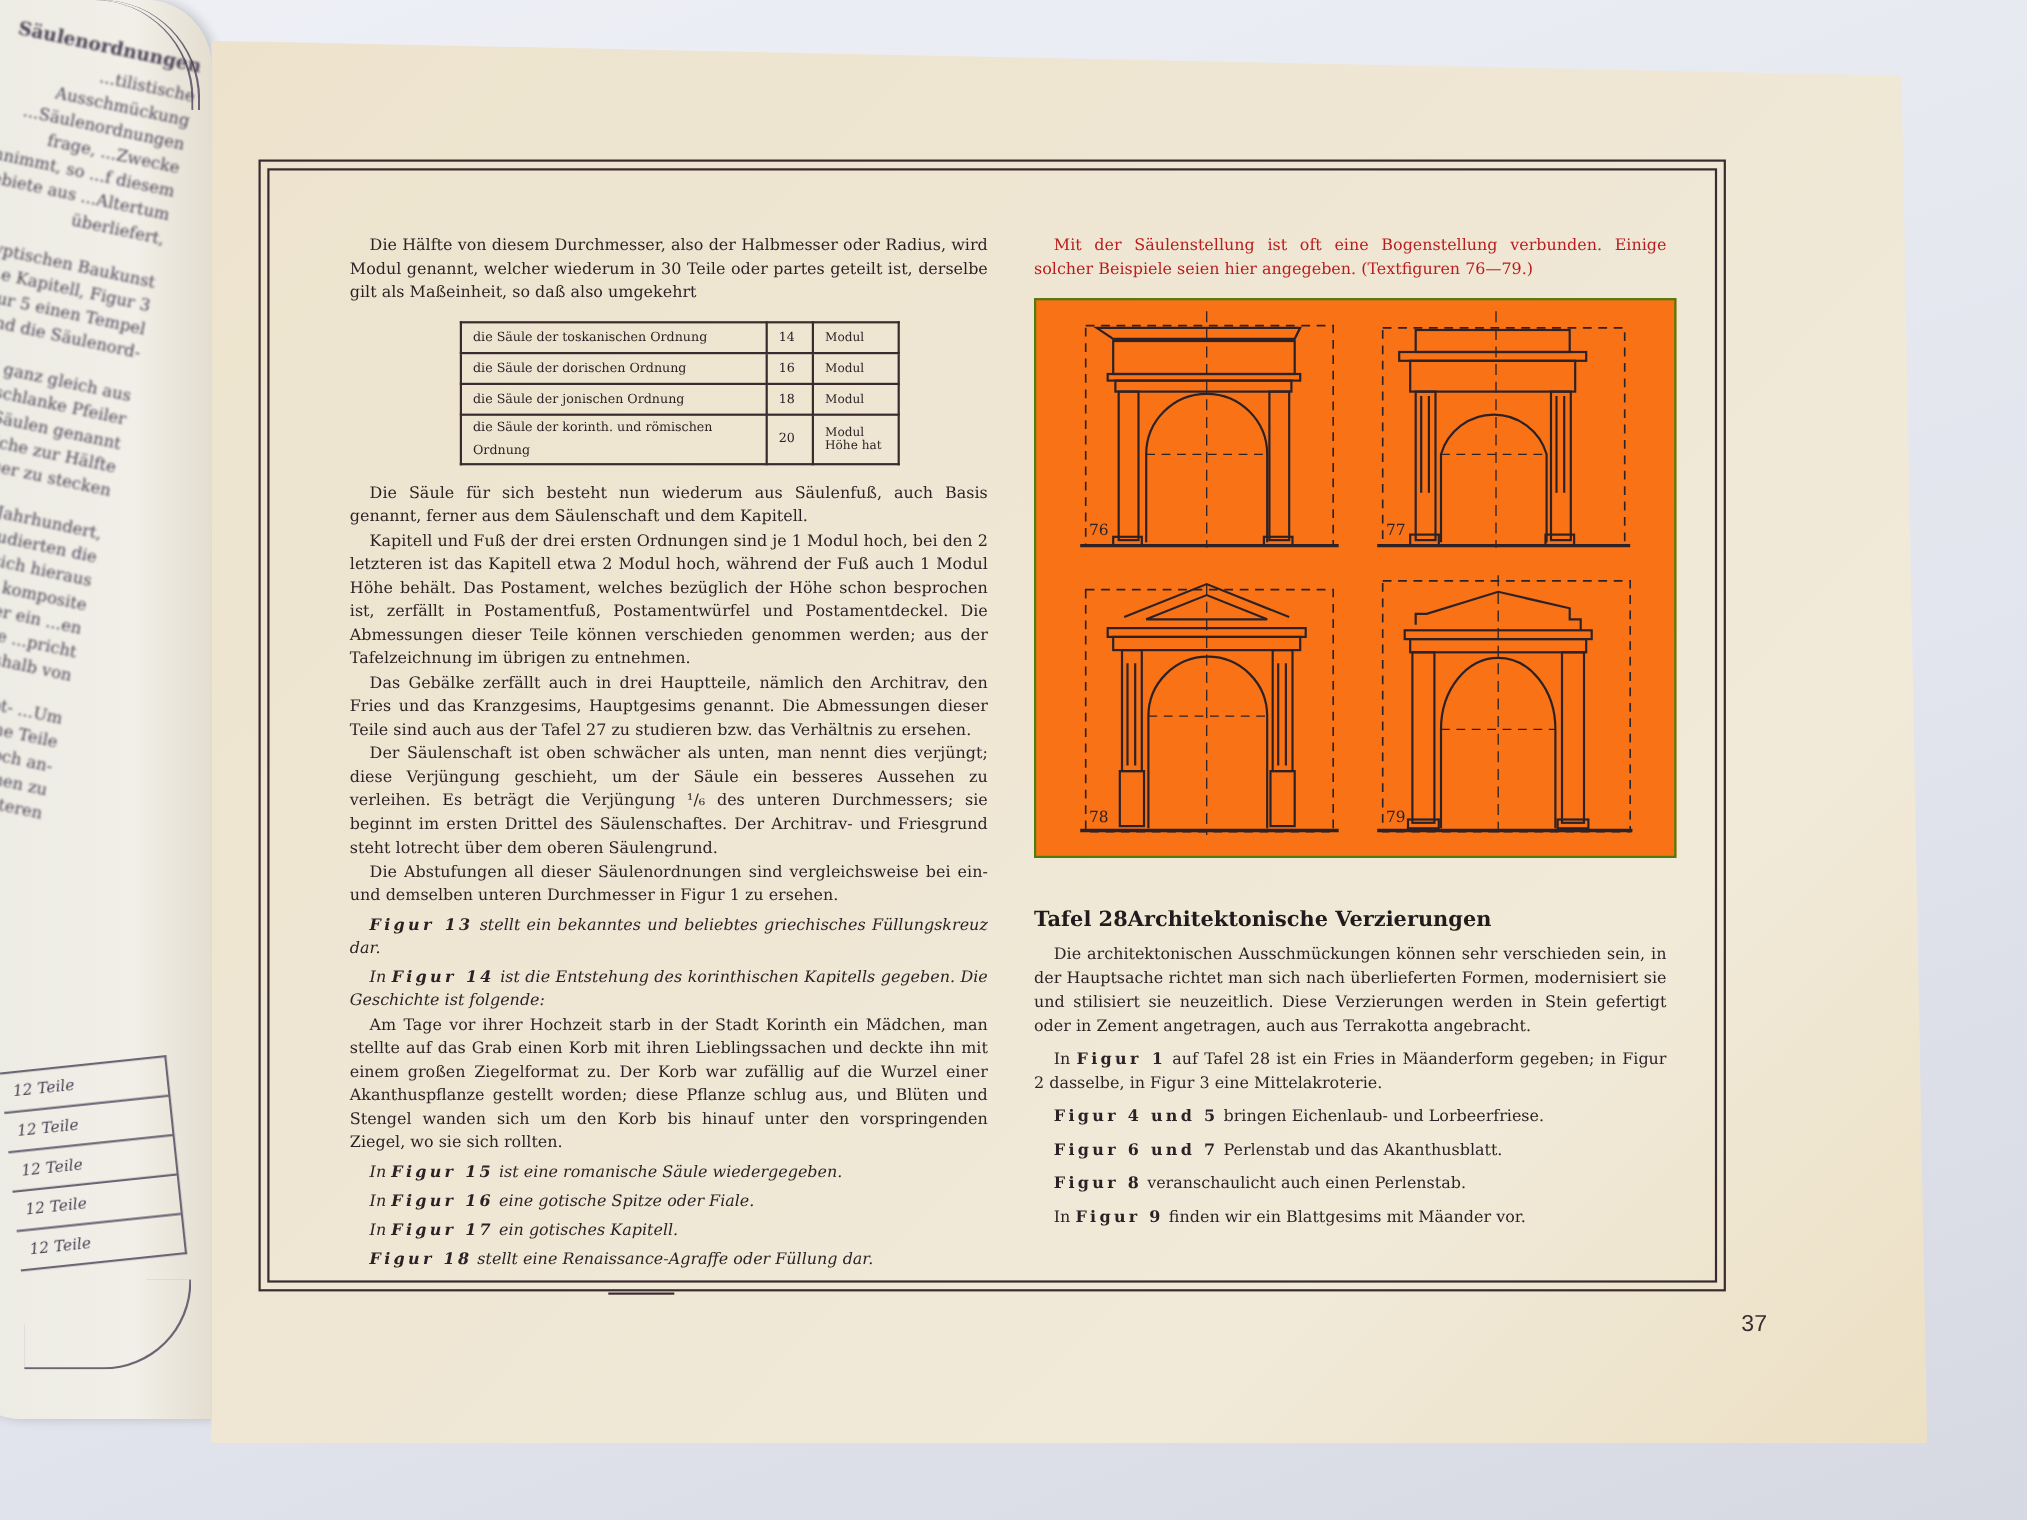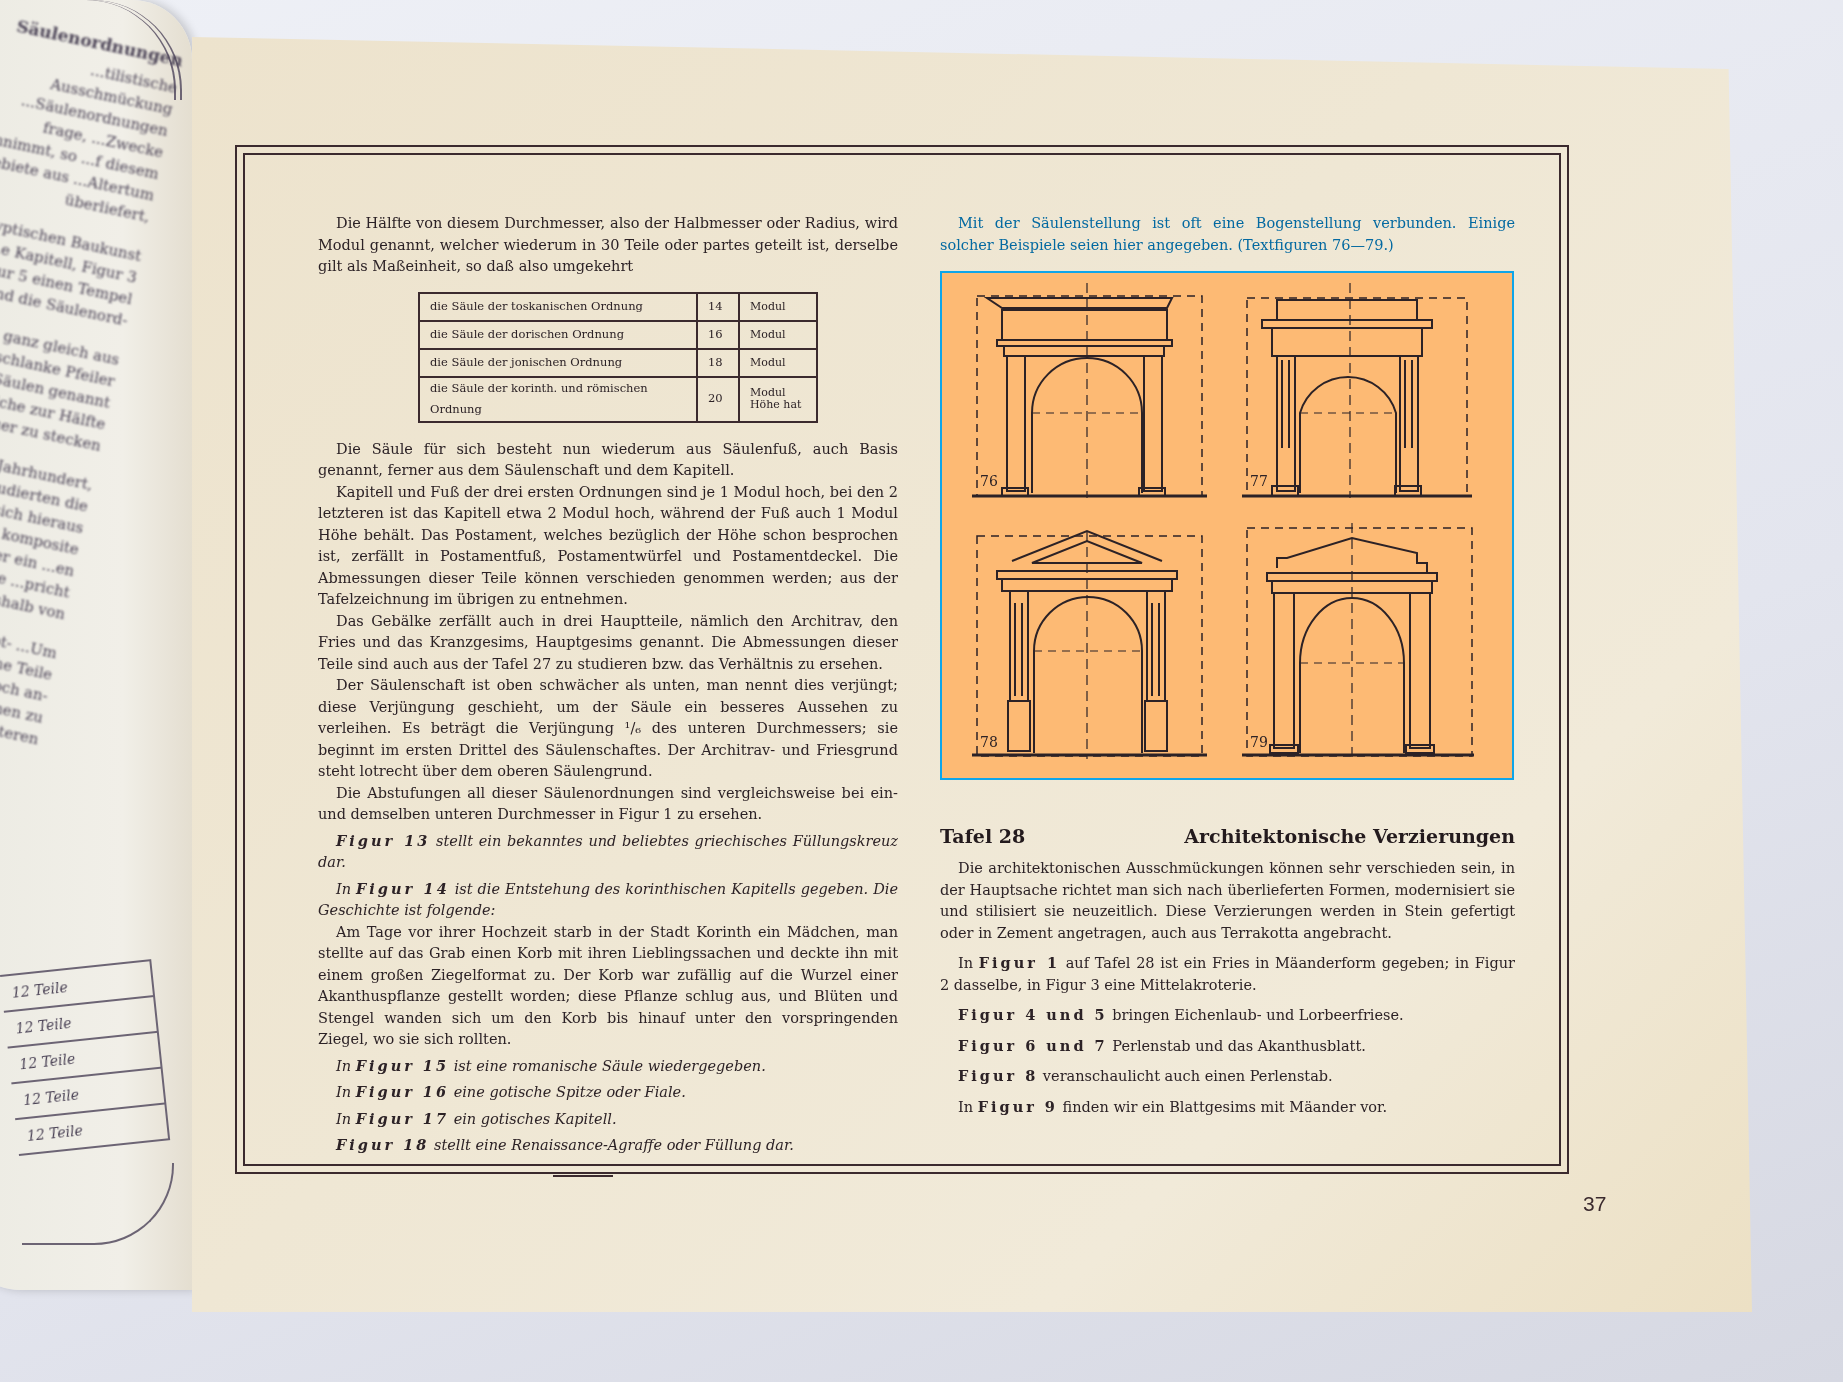--- a/index.html
+++ b/index.html
@@ -70,30 +70,30 @@
     margin: 14px 0 16px 100px; border-collapse: collapse; font-size: 11.5px;
     color: #2c2226; width: 400px; padding-left: 44px;
   }
   .modul-table td { border: 2px solid #3b2a2e; height: 26px; padding: 0 10px; }
   .modul-table td.num { width: 20px; text-align: left; }
   .modul-table td.unit { width: 56px; text-align: left; font-size: 11px; line-height: 12px; }
   .divider { width: 60px; height: 0; border-top: 2px solid #3b2a2e; margin: 18px auto 0 235px; }
 
   .col-right {
     position: absolute; left: 940px; top: 213px; width: 575px;
-    color: #0369a1; font-size: 14.5px; line-height: 21.5px;
+    color: #b91c1c; font-size: 14.5px; line-height: 21.5px;
   }
   .fig-box {
     position: absolute; left: 940px; top: 271px; width: 570px; height: 505px;
-    border: 2px solid #0ea5e9; background: #fdba74;
+    border: 2px solid #4d7c0f; background: #f97316; padding-left: 10px;
   }
   .fig-box svg { width: 100%; height: 100%; }
   .tafel-heading {
     position: absolute; left: 940px; top: 825px; width: 575px;
-    display: flex; justify-content: space-between; font-weight: bold;
+    display: flex; justify-content: flex-start; font-weight: bold;
     font-size: 19px; color: #231a1d;
   }
   .col-right-2 {
     position: absolute; left: 940px; top: 858px; width: 575px;
     color: #2c2226; font-size: 14.5px; line-height: 21.5px;
   }
   .col-right-2 p { margin: 0; text-align: justify; text-indent: 18px; }
   .col-right-2 p.item { margin-top: 8px; }
   .page-number {
     position: absolute; left: 1583px; top: 1192px; font-size: 21px;

